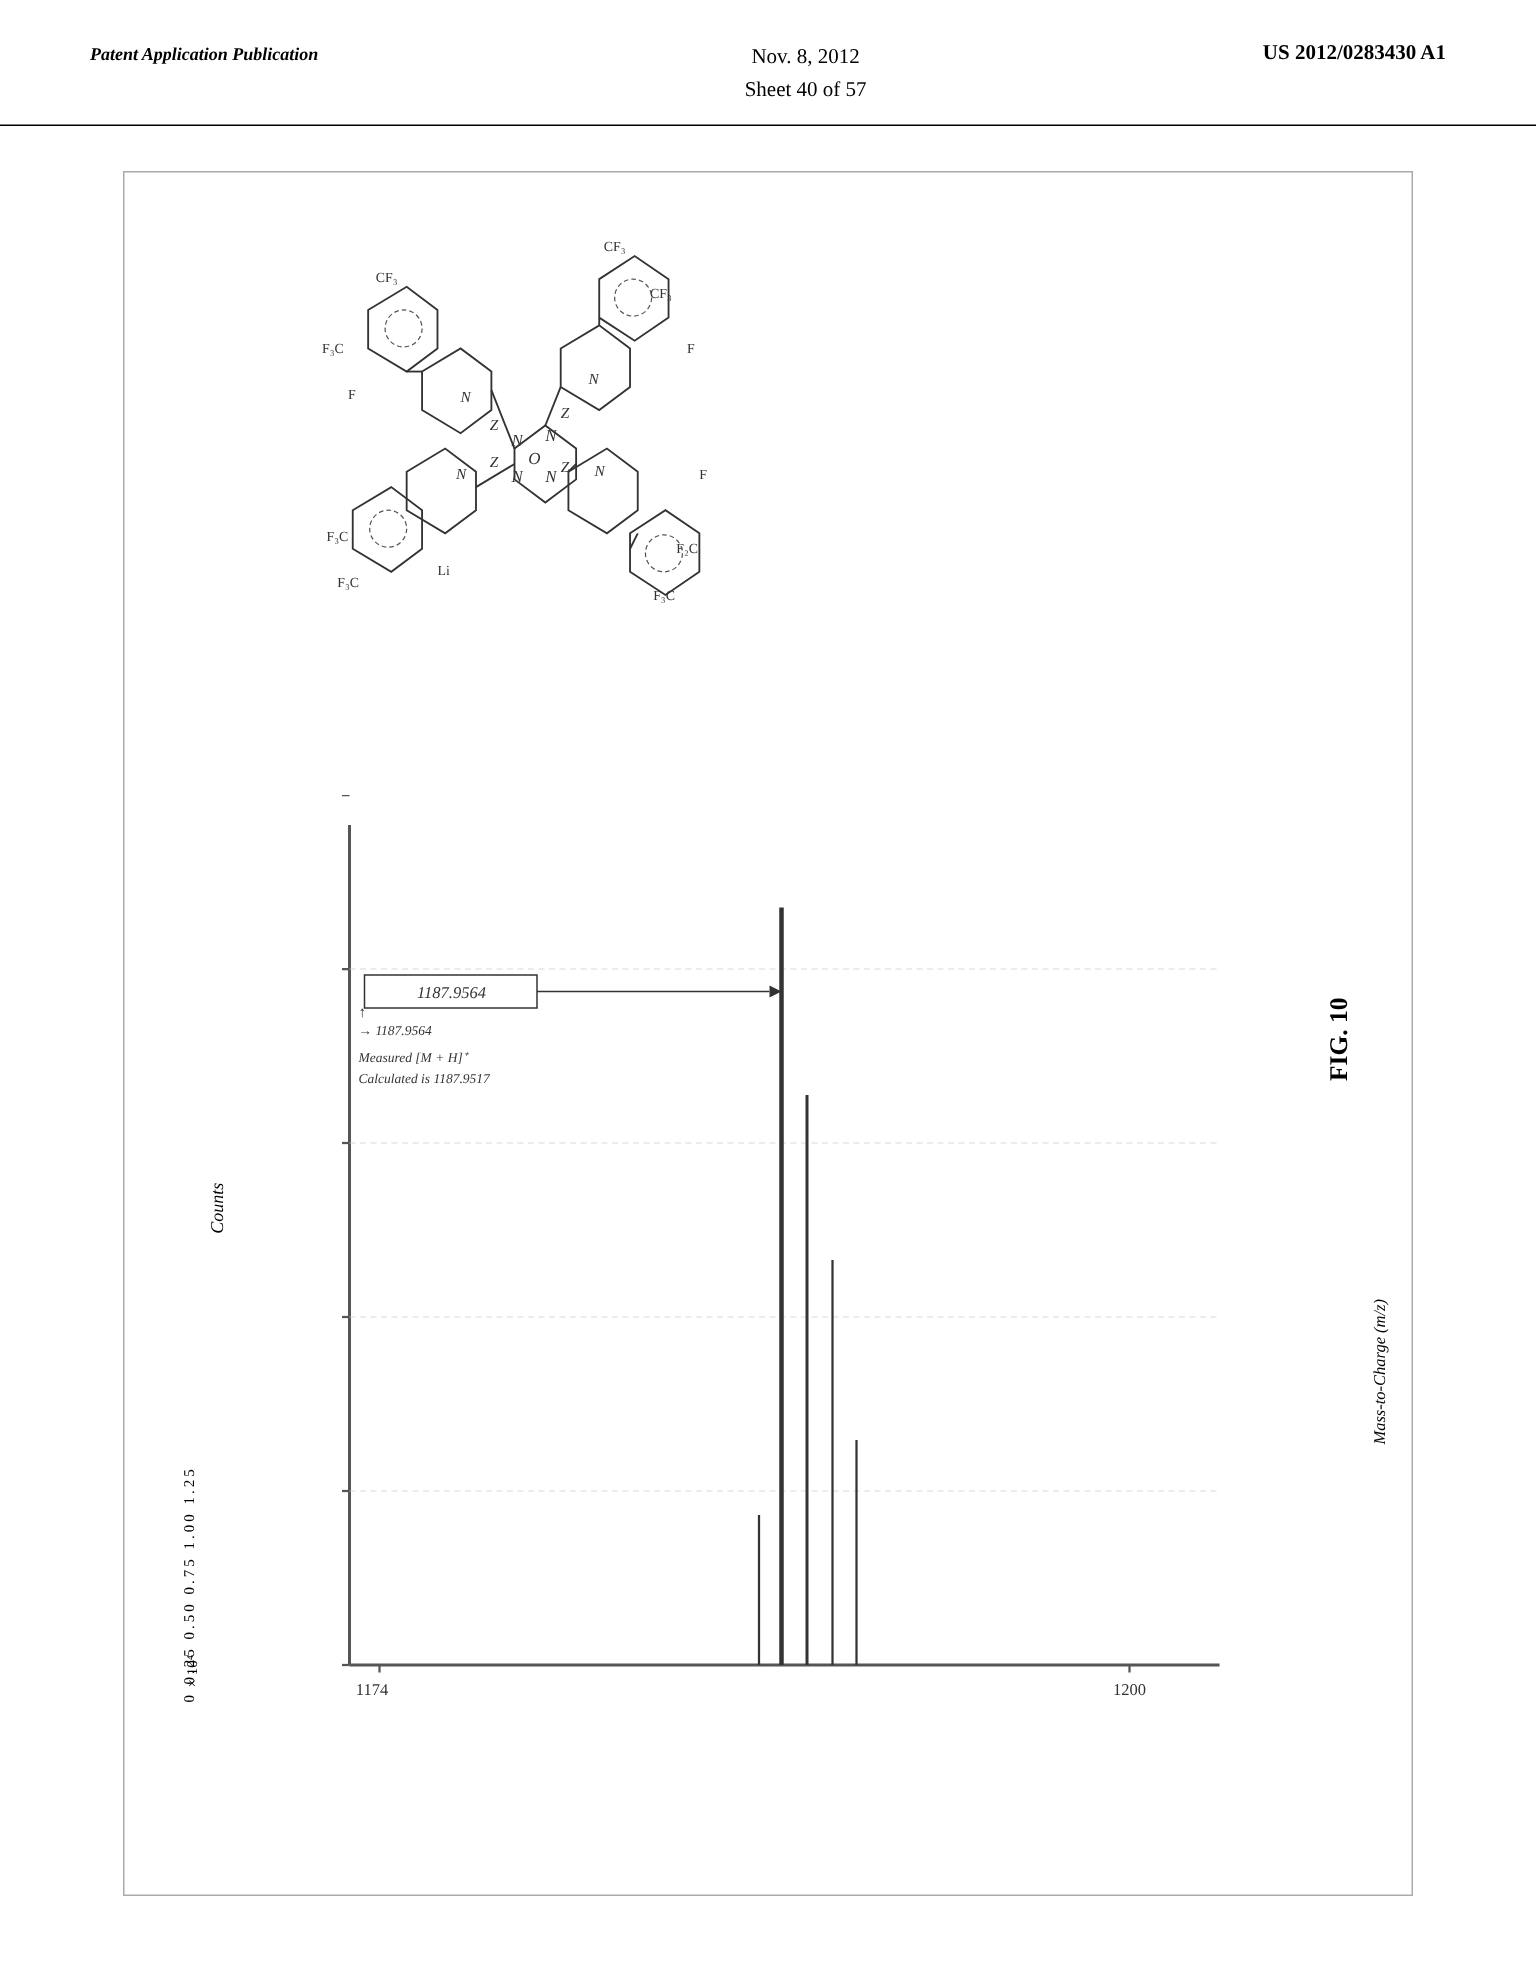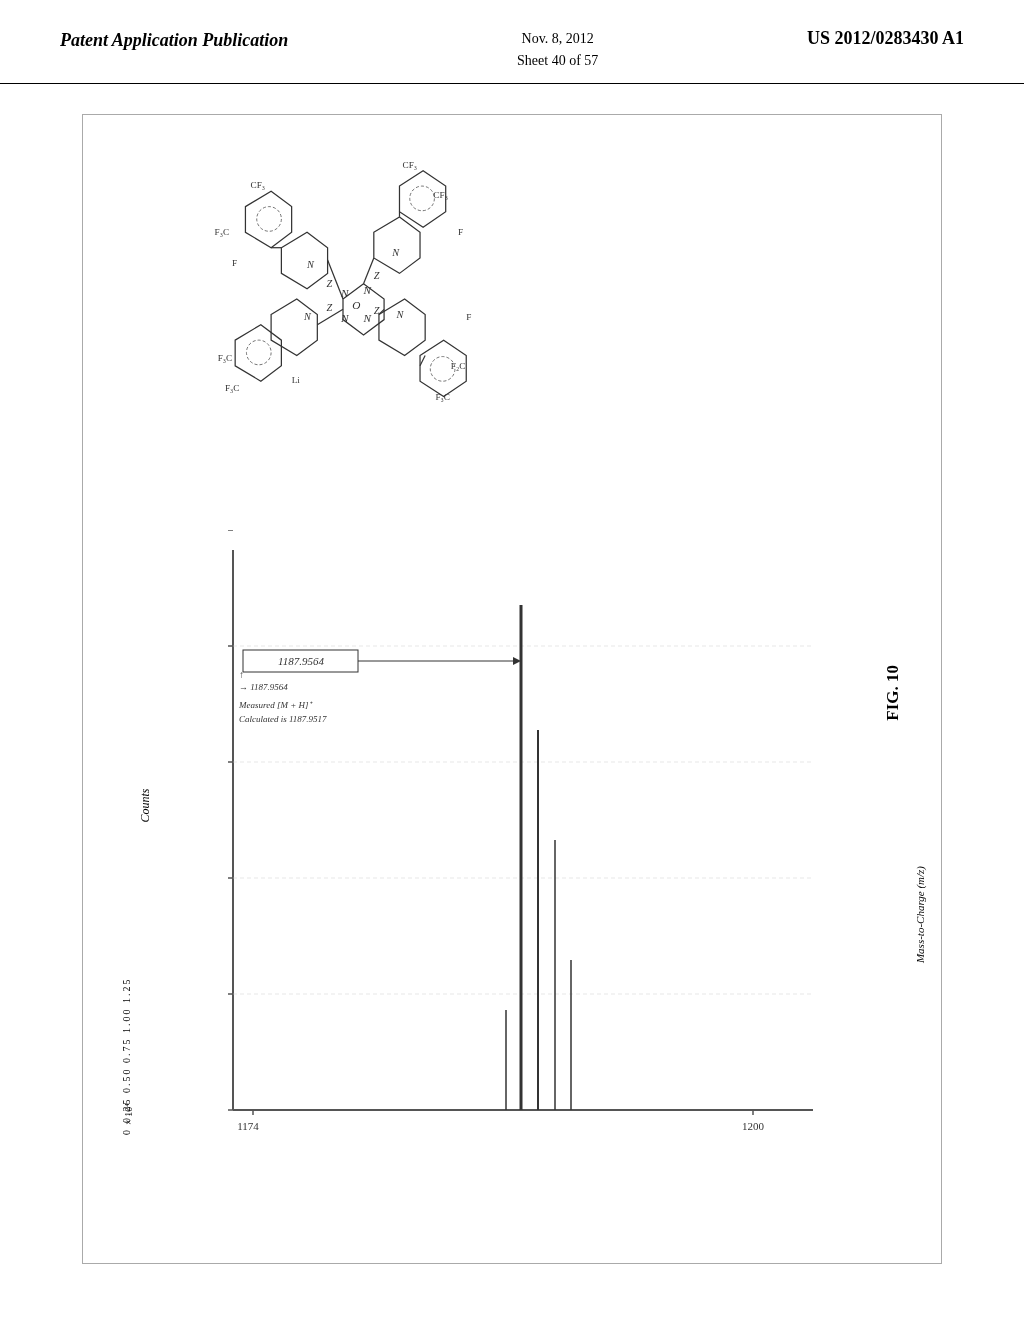--- a/index.html
+++ b/index.html
@@ -12,34 +12,34 @@
       position: relative;
     }
     .header {
       display: flex;
       justify-content: space-between;
       align-items: flex-start;
       padding: 28px 60px 10px 60px;
       border-bottom: 1px solid #000;
     }
     .header-left {
-      font-size: 18px;
+      font-size: 12px;
       font-weight: bold;
       font-style: italic;
       line-height: 1.4;
       max-width: 340px;
     }
     .header-center {
       font-size: 14px;
       text-align: center;
       line-height: 1.6;
       margin-left: 20px;
     }
     .header-right {
-      font-size: 18px;
+      font-size: 14px;
       font-weight: bold;
       text-align: left;
     }
     .main-content {
       padding: 30px 60px;
       display: flex;
       justify-content: center;
     }
     .figure-box {
       border: 1px solid #aaa;

